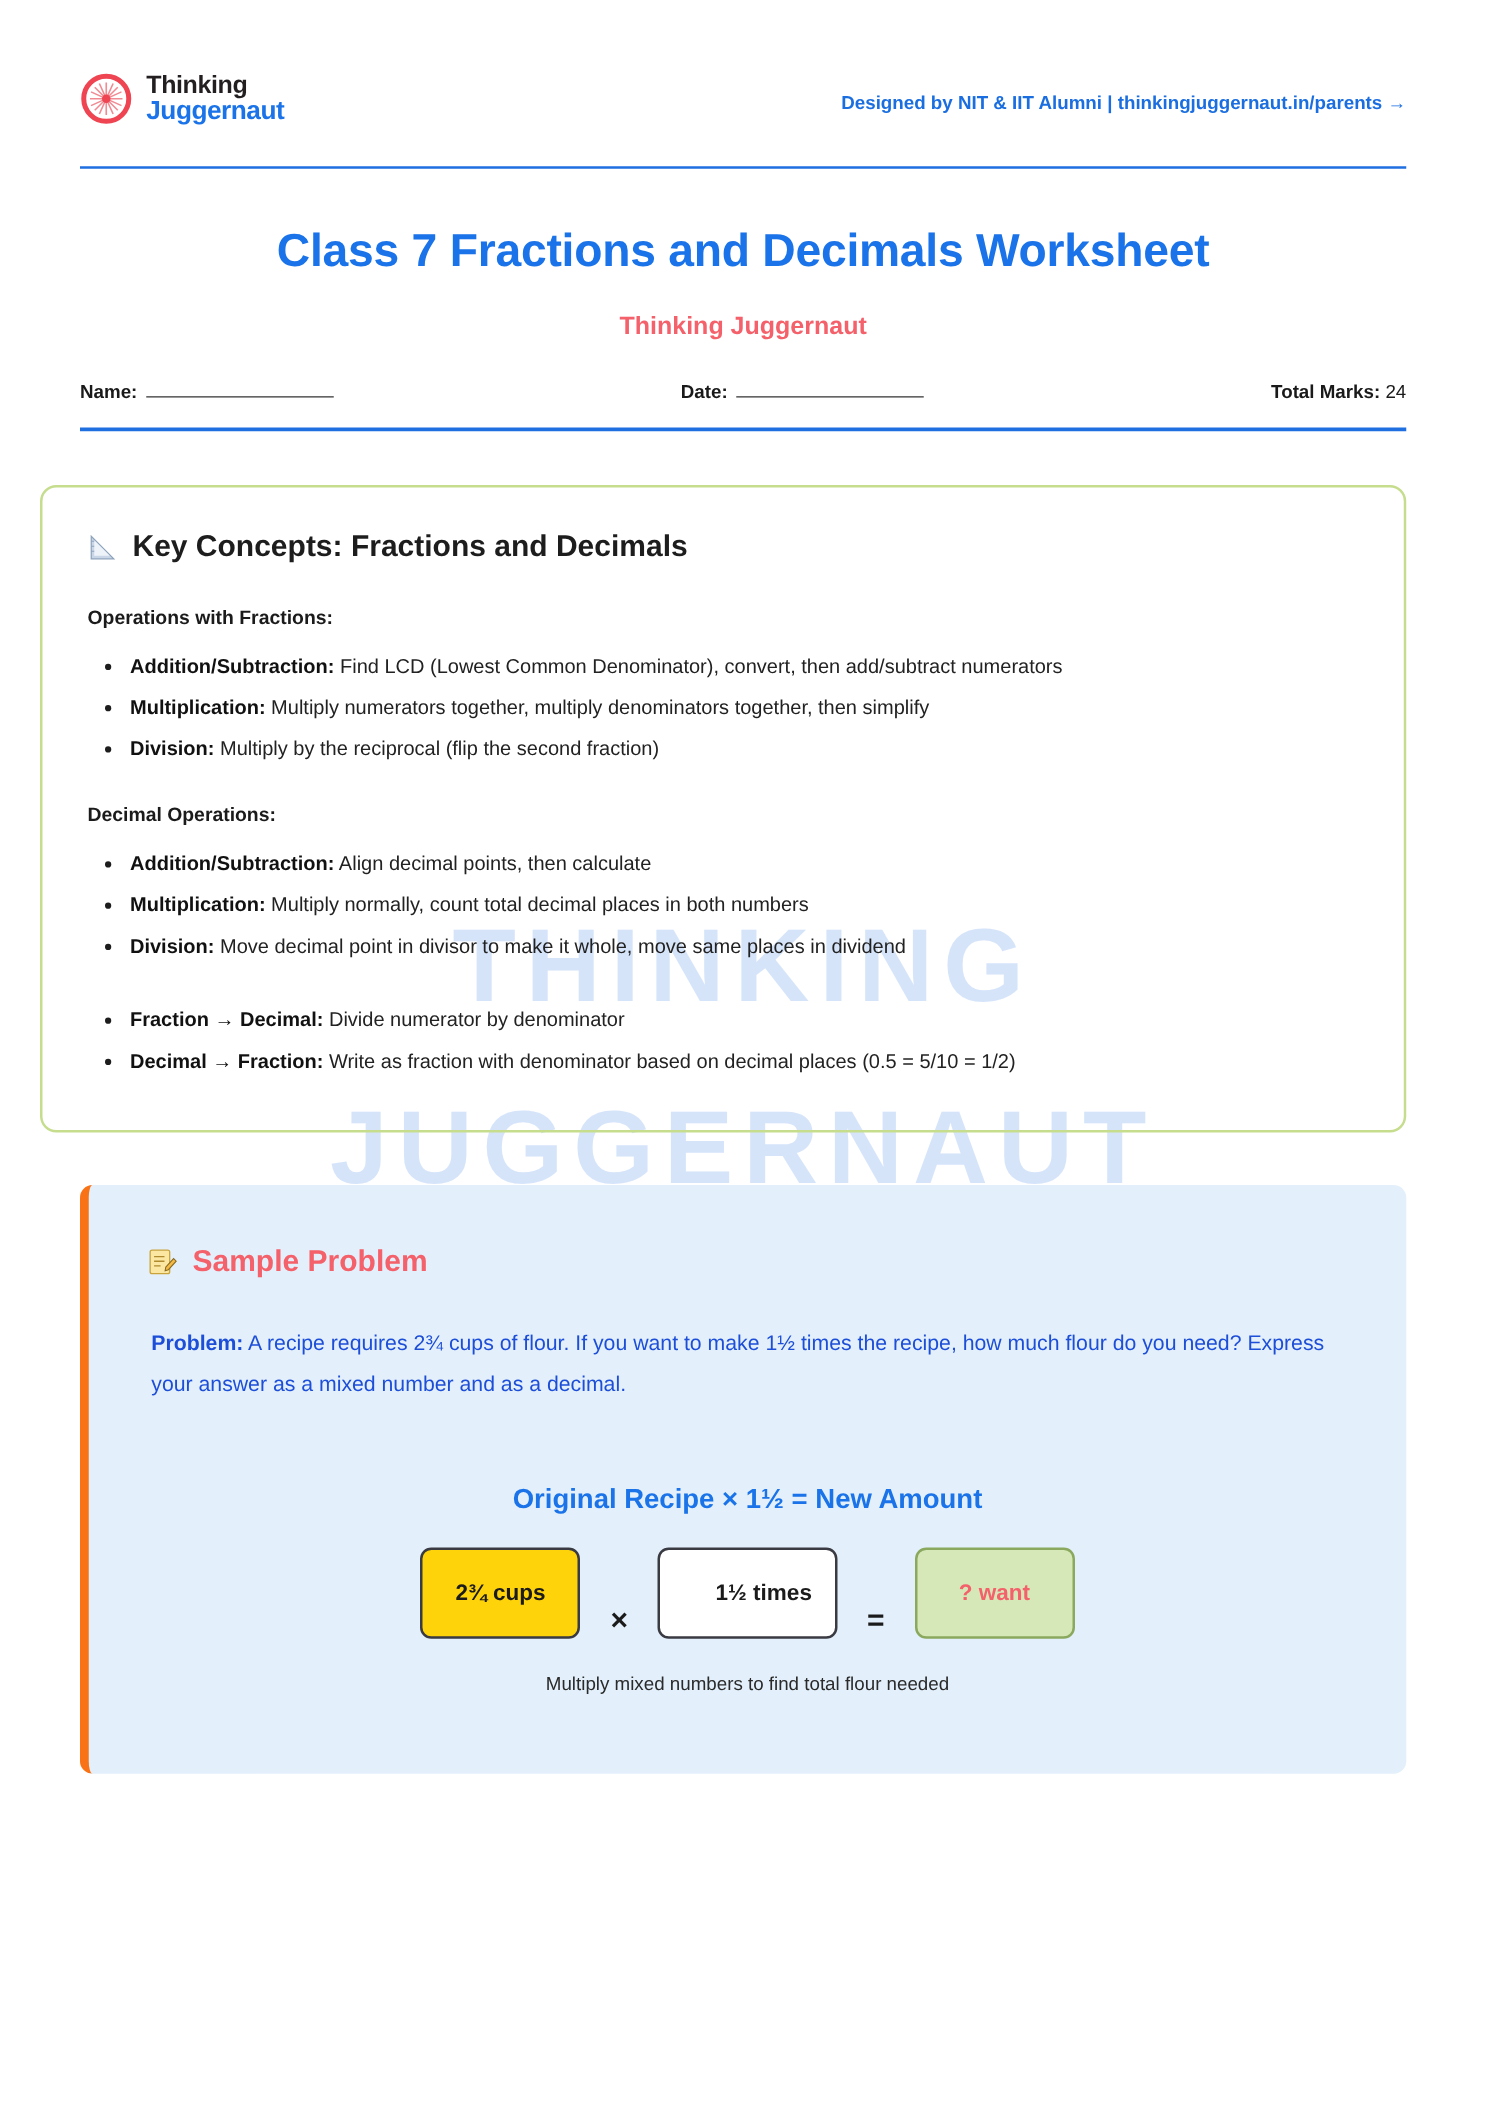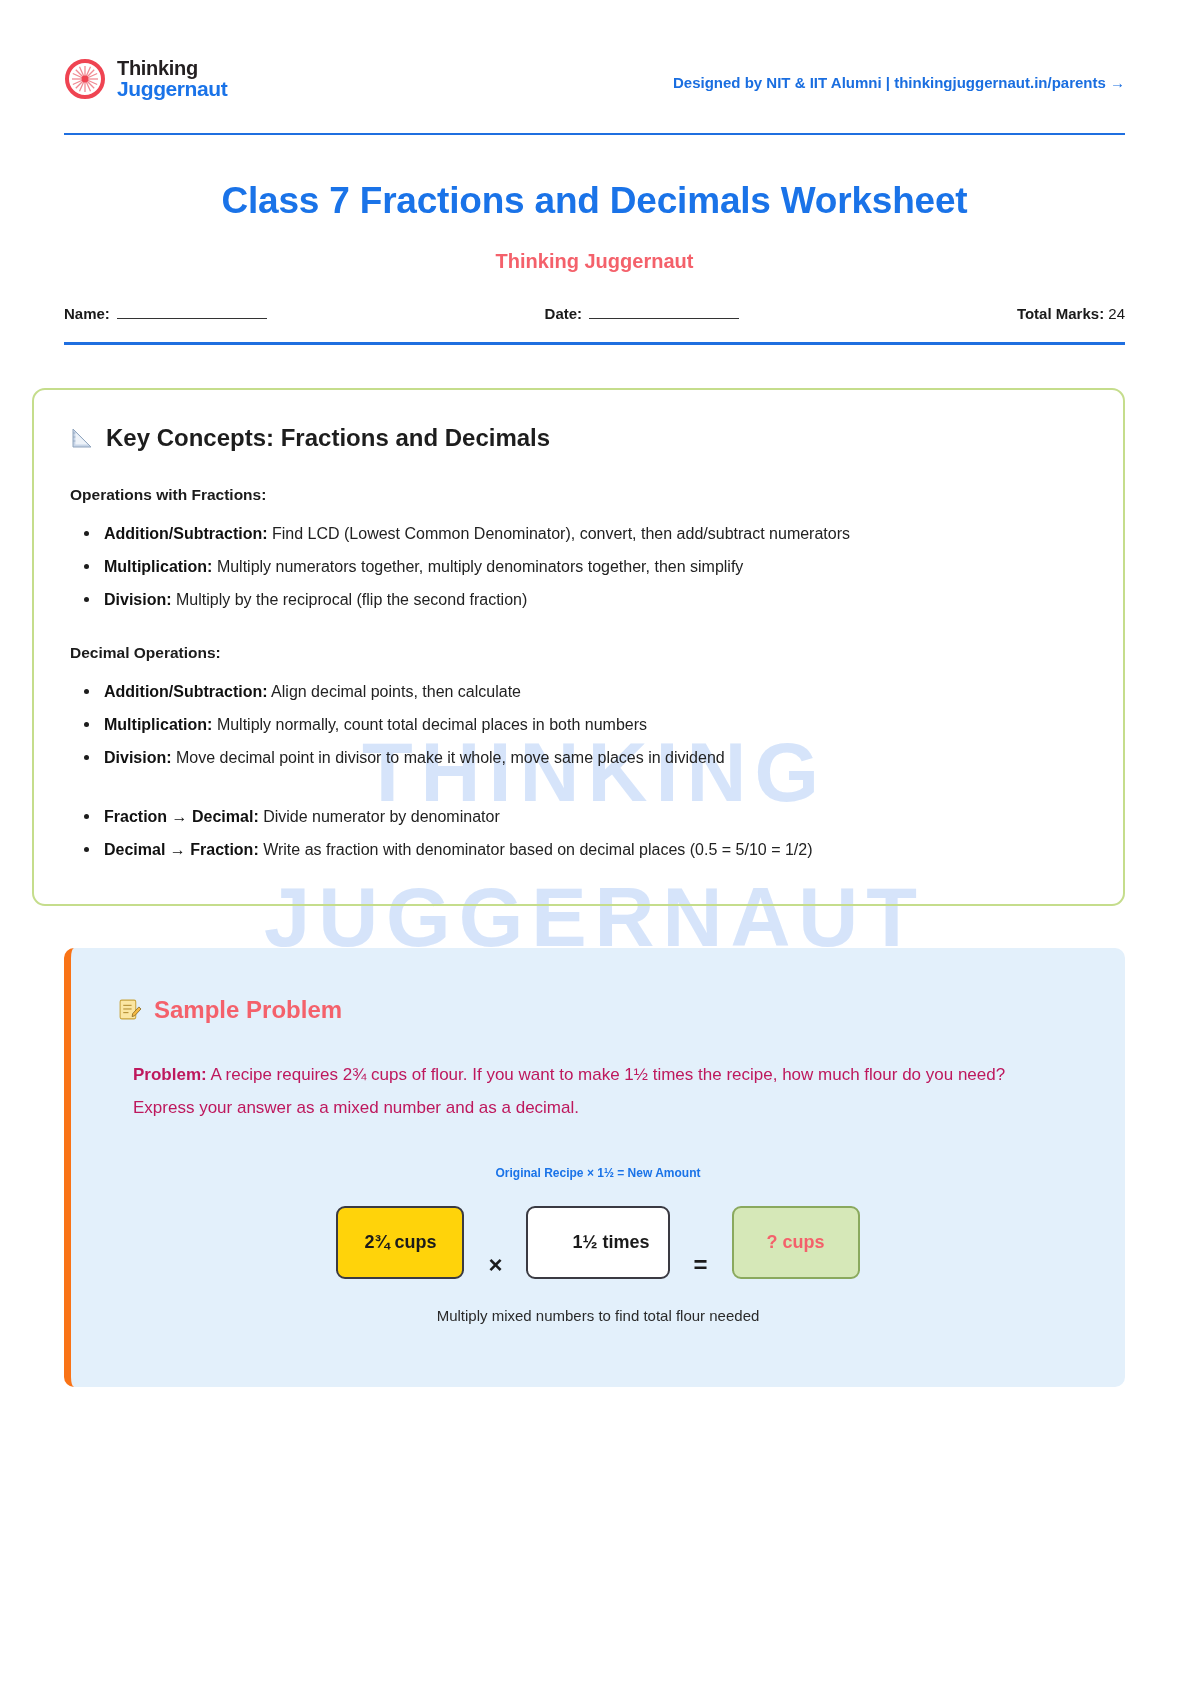--- a/index.html
+++ b/index.html
@@ -194,31 +194,31 @@
     gap: 12px;
     font-size: 24px;
     font-weight: bold;
     color: #f4616b;
     margin: 0 0 34px 0;
   }
   .memo-icon { width: 25px; height: 25px; flex: 0 0 25px; }
   .sample-problem-text {
     font-size: 17px;
     line-height: 1.95;
-    color: #be185d;
-    margin: 16px;
+    color: #1d4ed8;
+    margin: 4px;
   }
   .sample-problem-text b { font-weight: bold; }
 
   .formula-caption {
     text-align: center;
-    font-size: 12px;
+    font-size: 22px;
     font-weight: bold;
     color: #1a73e8;
-    margin: 42px 0 26px 0;
+    margin: 62px 0 26px 0;
   }
 
   .equation-row {
     display: flex;
     align-items: flex-end;
     justify-content: center;
     gap: 24px;
   }
   .eq-box {
     min-width: 128px;
@@ -351,19 +351,19 @@
       <b>Problem:</b><span> A recipe requires 2¾ cups of flour. If you want to make 1½ times the recipe, how much flour do you need? Express your answer as a mixed number and as a decimal.</span>
     </p>
 
     <div class="formula-caption">Original Recipe × 1½ = New Amount</div>
 
     <div class="equation-row">
       <div class="eq-box yellow">2¾ cups</div>
       <div class="eq-op">×</div>
       <div class="eq-box white">1½ times</div>
       <div class="eq-op">=</div>
-      <div class="eq-box green">? cups</div>
+      <div class="eq-box green">? want</div>
     </div>
 
     <div class="equation-note">Multiply mixed numbers to find total flour needed</div>
   </section>
 
 </div>
 
 </body></html>

